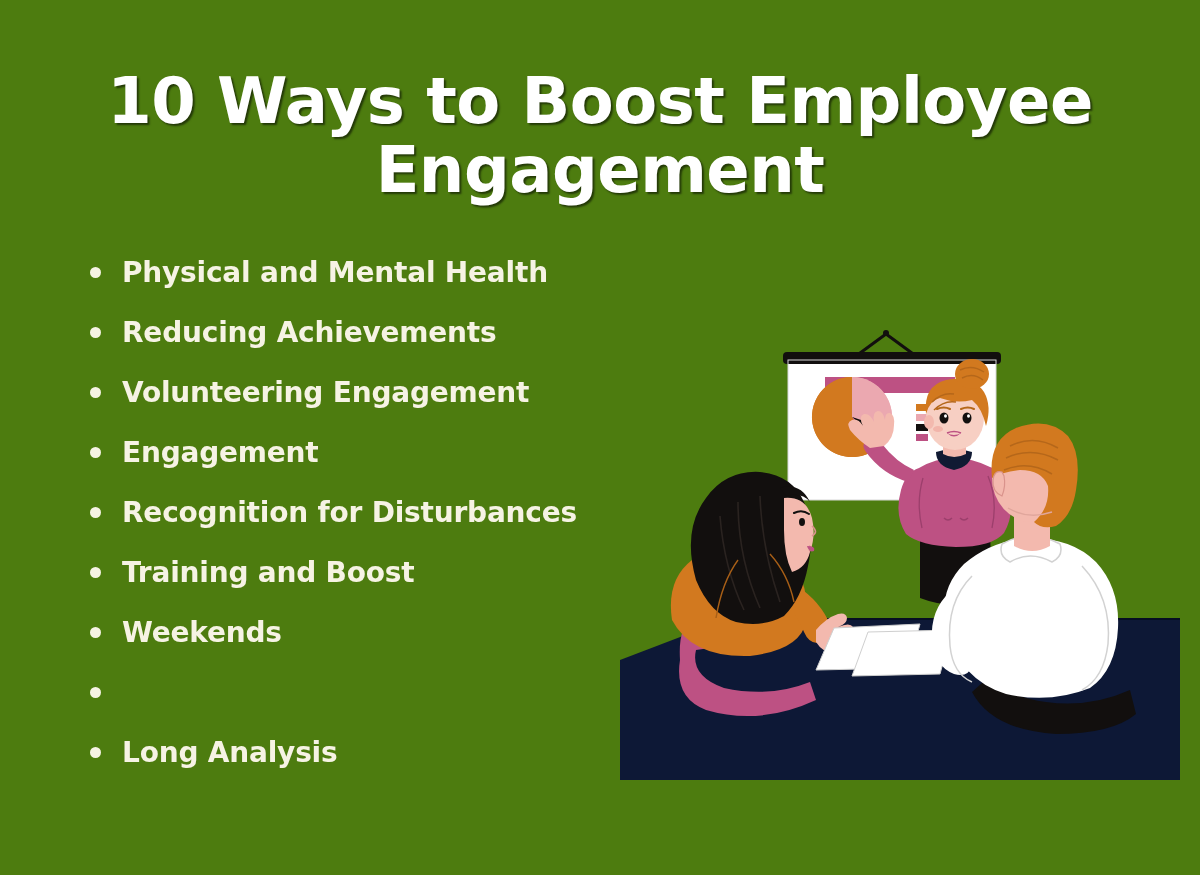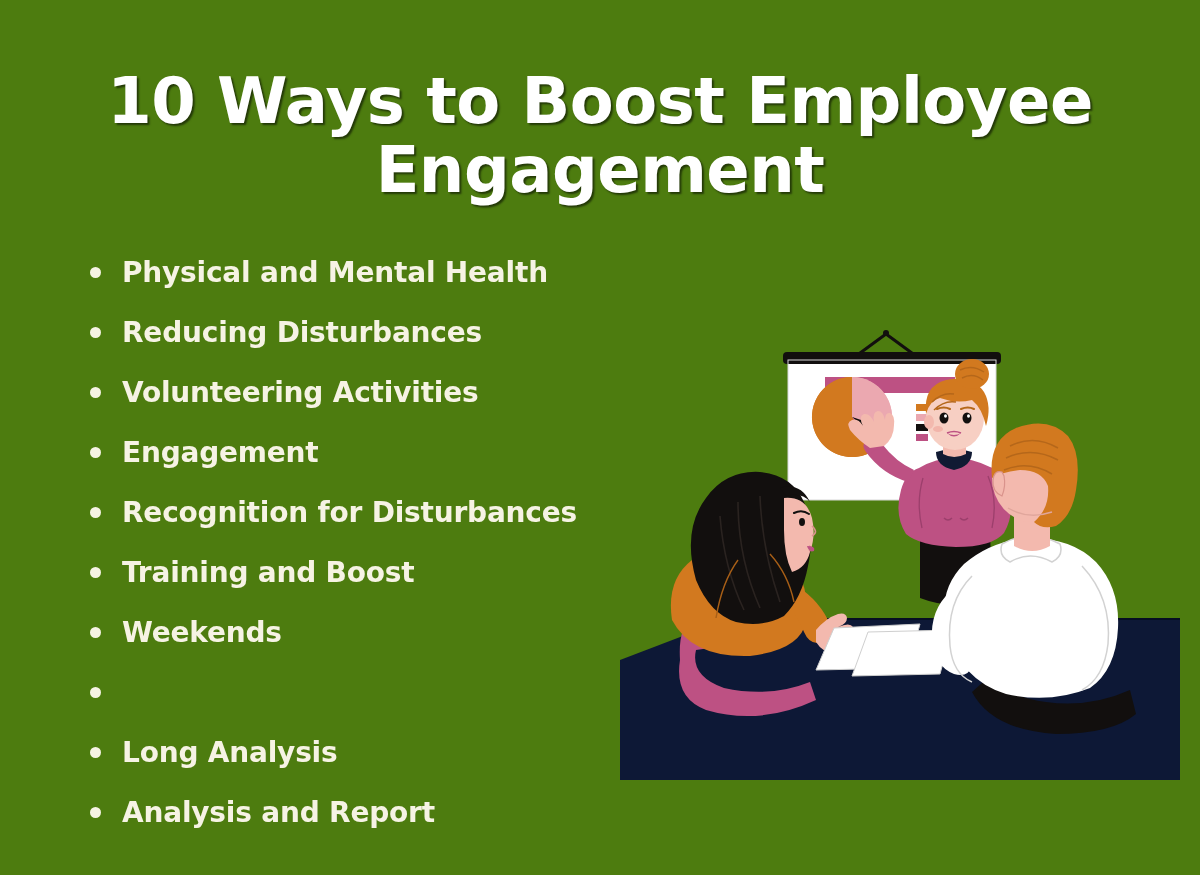--- a/index.html
+++ b/index.html
@@ -96,25 +96,25 @@
   <h1 id="title">10 Ways to Boost Employee
 Engagement</h1>
 
   <ul id="bullet-list">
     <li>
       <span class="bullet-dot"></span>
       <span>Physical and Mental Health</span>
     </li>
     <li>
       <span class="bullet-dot"></span>
-      <span>Reducing Disturbances</span>
-    </li>
-    <li>
-      <span class="bullet-dot"></span>
-      <span>Volunteering Activities</span>
+      <span>Reducing Achievements</span>
+    </li>
+    <li>
+      <span class="bullet-dot"></span>
+      <span>Volunteering Engagement</span>
     </li>
     <li>
       <span class="bullet-dot"></span>
       <span>Engagement</span>
     </li>
     <li>
       <span class="bullet-dot"></span>
       <span>Recognition for Disturbances</span>
     </li>
     <li>
@@ -124,24 +124,20 @@
     <li>
       <span class="bullet-dot"></span>
       <span>Weekends</span>
     </li>
     <li>
       <span class="bullet-dot"></span>
     </li>
     <li>
       <span class="bullet-dot"></span>
       <span>Long Analysis</span>
-    </li>
-    <li>
-      <span class="bullet-dot"></span>
-      <span>Analysis and Report</span>
     </li>
   </ul>
 
   <div id="illustration">
     <svg viewBox="0 0 560 450" xmlns="http://www.w3.org/2000/svg">
 
       <path d="M110 288 L560 288 L560 450 L0 450 L0 330 Z" fill="#0d1836"></path>
       <path d="M110 288 L560 288 L560 290 L110 290 Z" fill="#060d22"></path>
 
       <path d="M266 4 L236 26 M266 4 L296 26" stroke="#120f0e" stroke-width="3" fill="none"></path>

